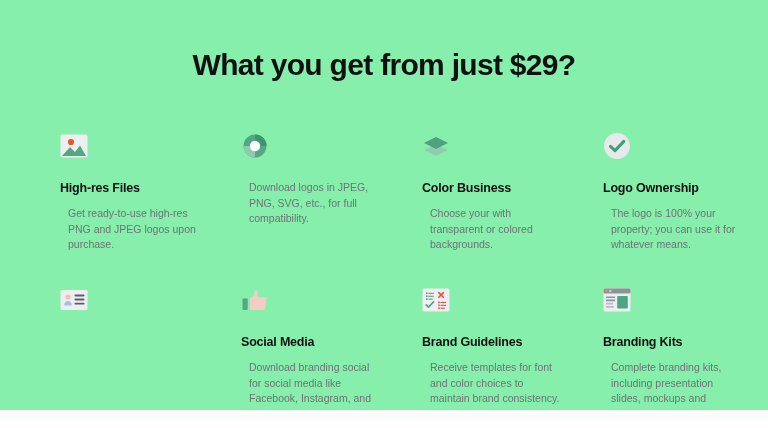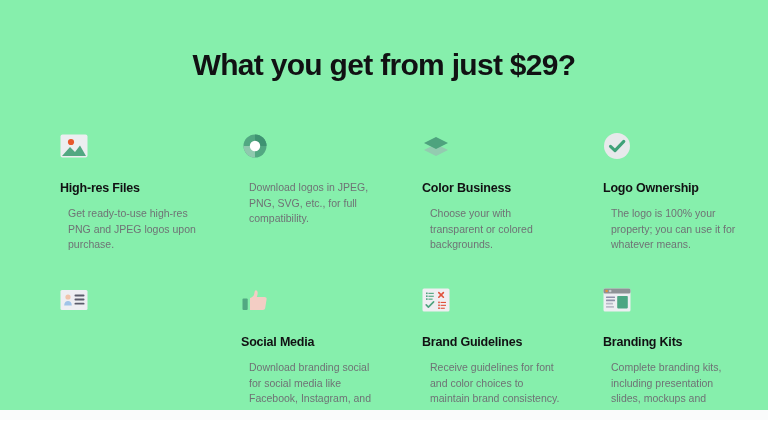--- a/index.html
+++ b/index.html
@@ -192,21 +192,21 @@
 
           <rect x="16.2" y="15.6" width="1.6" height="1.6" fill="#e0523c"></rect>
           <rect x="18.6" y="15.9" width="5.4" height="1.1" fill="#e0523c"></rect>
           <rect x="16.2" y="18.5" width="1.6" height="1.6" fill="#e0523c"></rect>
           <rect x="18.6" y="18.8" width="5.4" height="1.1" fill="#e0523c"></rect>
           <rect x="16.2" y="21.4" width="1.6" height="1.6" fill="#e0523c"></rect>
           <rect x="18.6" y="21.7" width="4.2" height="1.1" fill="#e0523c"></rect>
         </svg>
       </div>
       <div class="card-title">Brand Guidelines</div>
-      <div class="card-desc">Receive guidelines for font and color choices to maintain brand consistency.</div>
+      <div class="card-desc">Receive templates for font and color choices to maintain brand consistency.</div>
     </div>
 
     <div class="card">
       <div class="card-icon">
         <svg class="ico-svg" viewBox="0 0 28 28" xmlns="http://www.w3.org/2000/svg">
           <rect x="0.5" y="2.5" width="27" height="23" rx="1.5" fill="#edeef2"></rect>
           <rect x="0.5" y="2.5" width="27" height="5" rx="1.5" fill="#8e9296"></rect>
           <circle cx="3.6" cy="5" r="1.3" fill="#e0913c"></circle>
           <circle cx="7.2" cy="5" r="1.3" fill="#c9ccd0"></circle>
           <rect x="3" y="10.4" width="9" height="1.7" rx="0.5" fill="#8e90a8"></rect>

